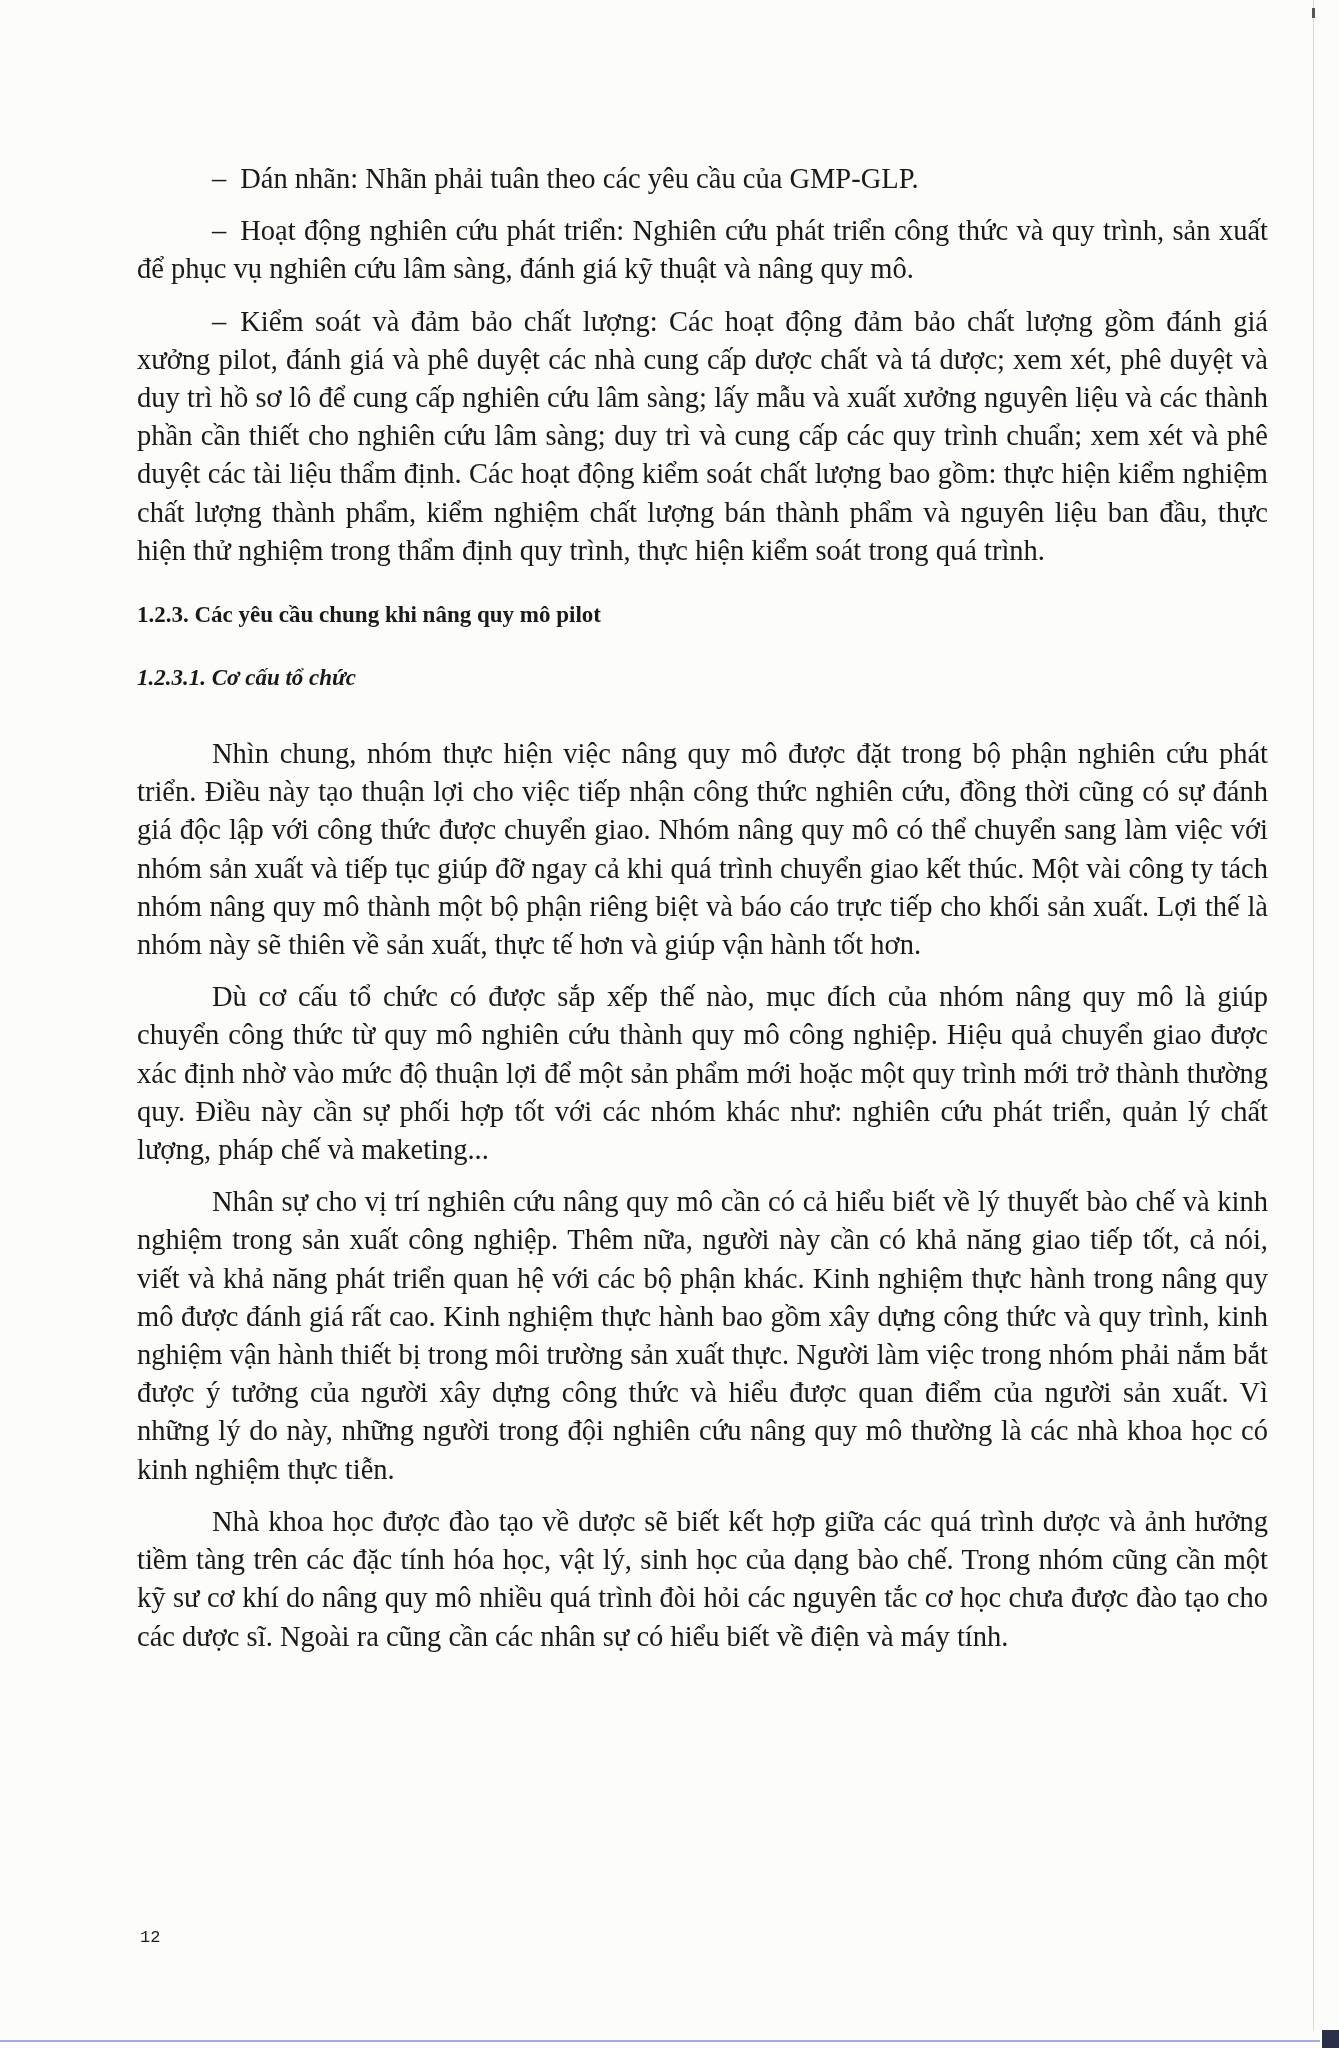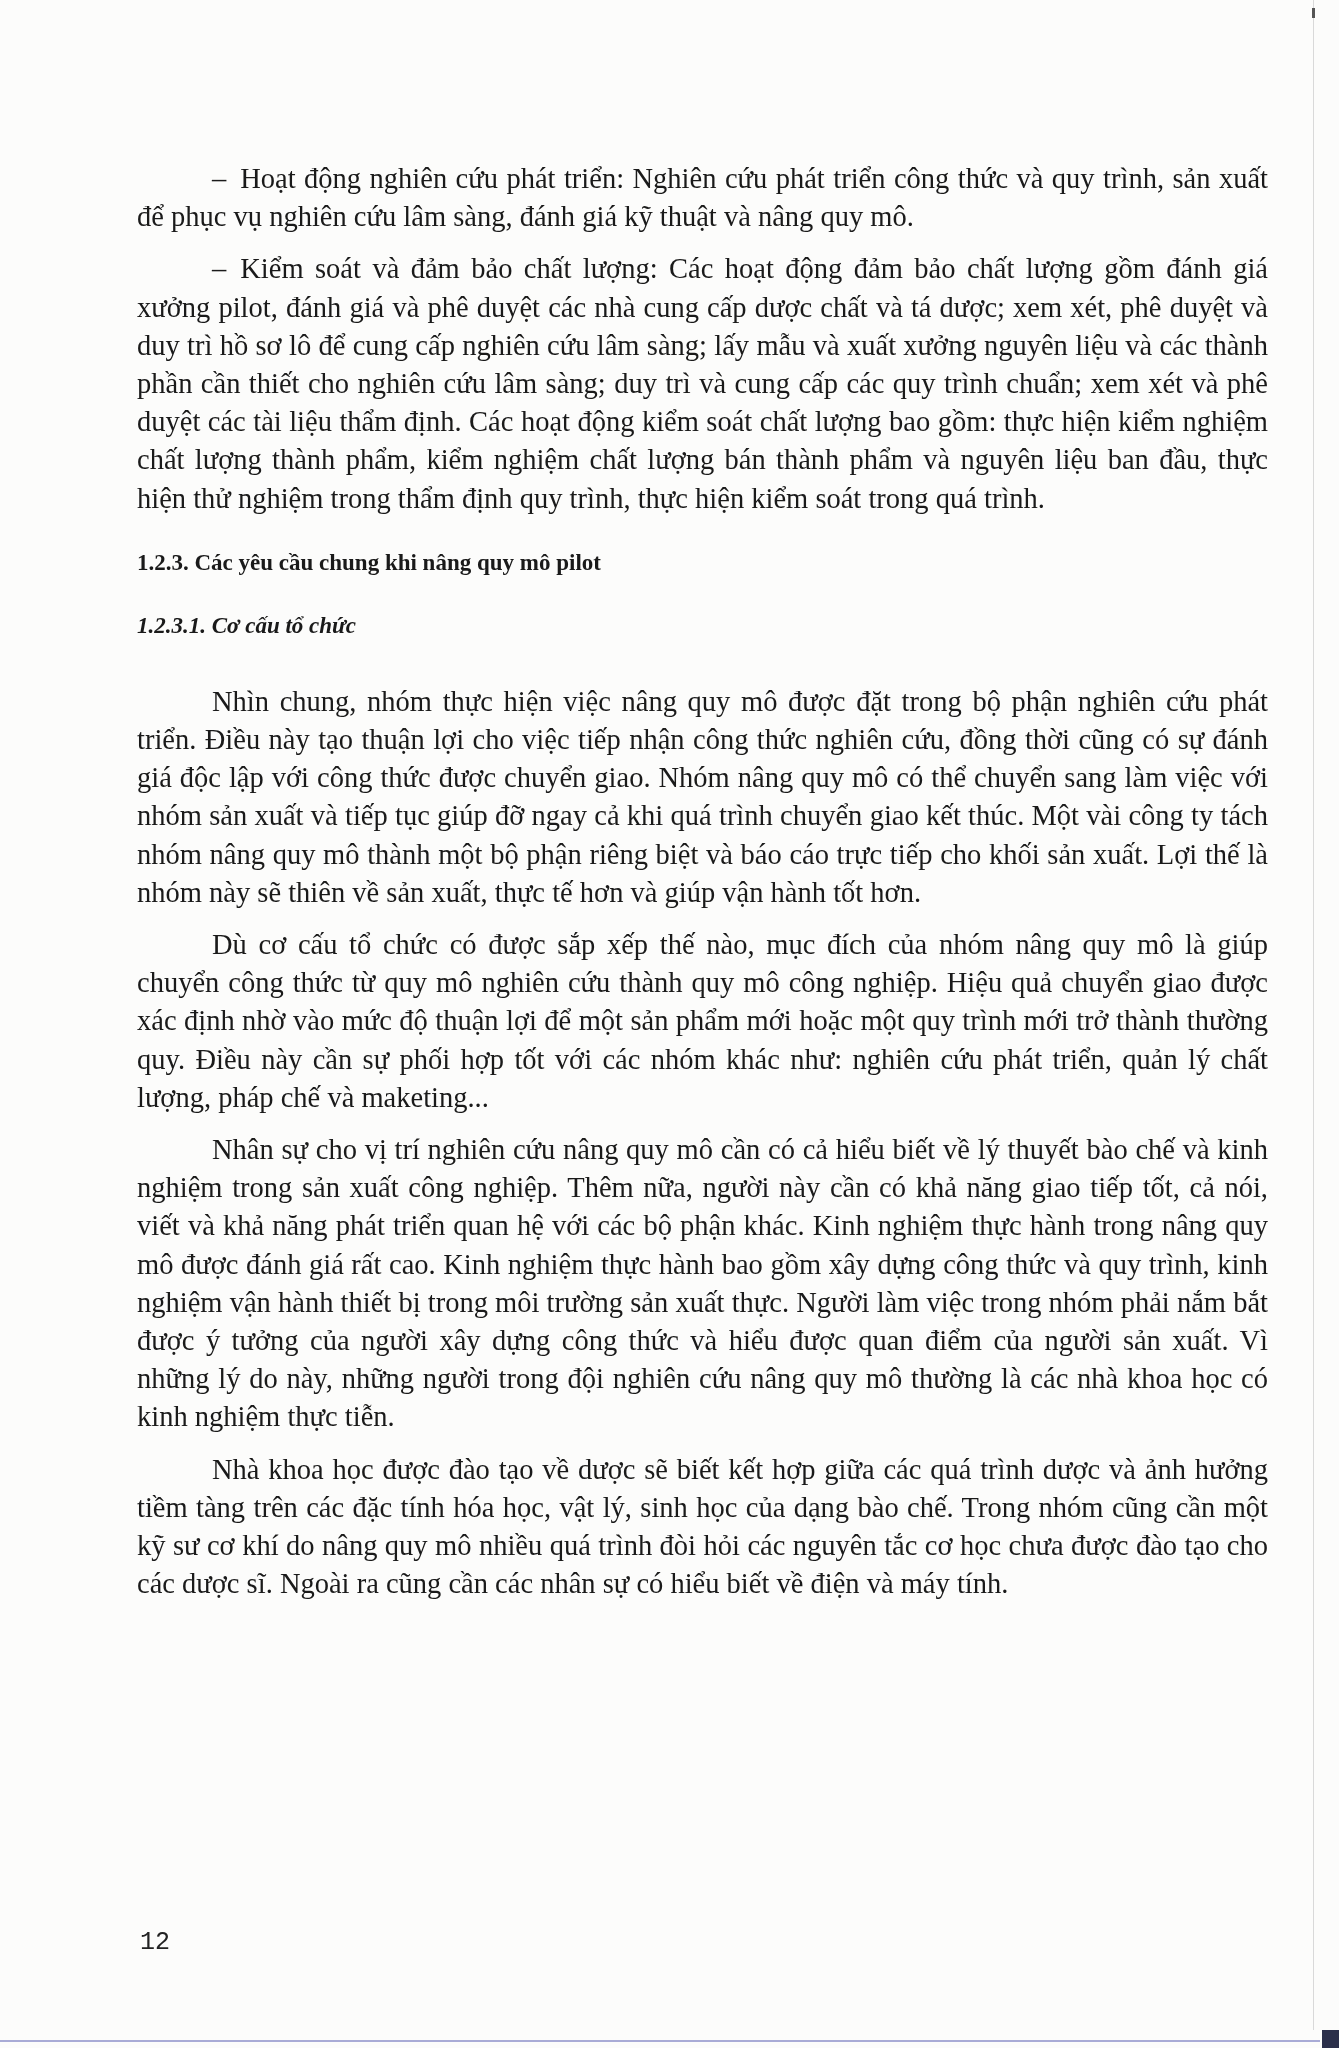--- a/index.html
+++ b/index.html
@@ -71,34 +71,35 @@
     .h4 { font-style: italic; }
     .h4.bold { font-weight: bold; }
     .heading + .heading { margin-top: 25px; font-style: italic; }
     .heading + .para { margin-top: 38px; }
     .para + .heading { margin-top: 26px; }
     .page-number {
       position: absolute;
       left: 140px;
       top: 1928px;
       font-family: "Liberation Mono", "DejaVu Sans Mono", monospace;
-      font-size: 25px;
+      font-size: 17px;
       color: #222;
     }
   </style>
 </head>
 <body>
 
 <div class="page-edge-right"></div>
 <div class="page-edge-mark-top"></div>
 <div class="page-edge-bottom"></div>
 <div class="page-edge-mark-bottom"></div>
 
 <div class="content">
 
+  <p class="para bullet"><span class="dash">–</span><span>Dán nhãn: Nhãn phải tuân theo các yêu cầu của GMP-GLP.</span></p>
 
   <p class="para bullet"><span class="dash">–</span><span>Hoạt động nghiên cứu phát triển: Nghiên cứu phát triển công thức và quy trình, sản xuất để phục vụ nghiên cứu lâm sàng, đánh giá kỹ thuật và nâng quy mô.</span></p>
 
   <p class="para bullet"><span class="dash">–</span><span>Kiểm soát và đảm bảo chất lượng: Các hoạt động đảm bảo chất lượng gồm đánh giá xưởng pilot, đánh giá và phê duyệt các nhà cung cấp dược chất và tá dược; xem xét, phê duyệt và duy trì hồ sơ lô để cung cấp nghiên cứu lâm sàng; lấy mẫu và xuất xưởng nguyên liệu và các thành phần cần thiết cho nghiên cứu lâm sàng; duy trì và cung cấp các quy trình chuẩn; xem xét và phê duyệt các tài liệu thẩm định. Các hoạt động kiểm soát chất lượng bao gồm: thực hiện kiểm nghiệm chất lượng thành phẩm, kiểm nghiệm chất lượng bán thành phẩm và nguyên liệu ban đầu, thực hiện thử nghiệm trong thẩm định quy trình, thực hiện kiểm soát trong quá trình.</span></p>
 
   <h3 class="heading h3">1.2.3. Các yêu cầu chung khi nâng quy mô pilot</h3>
 
   <h4 class="heading h4">1.2.3.1. Cơ cấu tổ chức</h4>
 
   <p class="para">Nhìn chung, nhóm thực hiện việc nâng quy mô được đặt trong bộ phận nghiên cứu phát triển. Điều này tạo thuận lợi cho việc tiếp nhận công thức nghiên cứu, đồng thời cũng có sự đánh giá độc lập với công thức được chuyển giao. Nhóm nâng quy mô có thể chuyển sang làm việc với nhóm sản xuất và tiếp tục giúp đỡ ngay cả khi quá trình chuyển giao kết thúc. Một vài công ty tách nhóm nâng quy mô thành một bộ phận riêng biệt và báo cáo trực tiếp cho khối sản xuất. Lợi thế là nhóm này sẽ thiên về sản xuất, thực tế hơn và giúp vận hành tốt hơn.</p>

